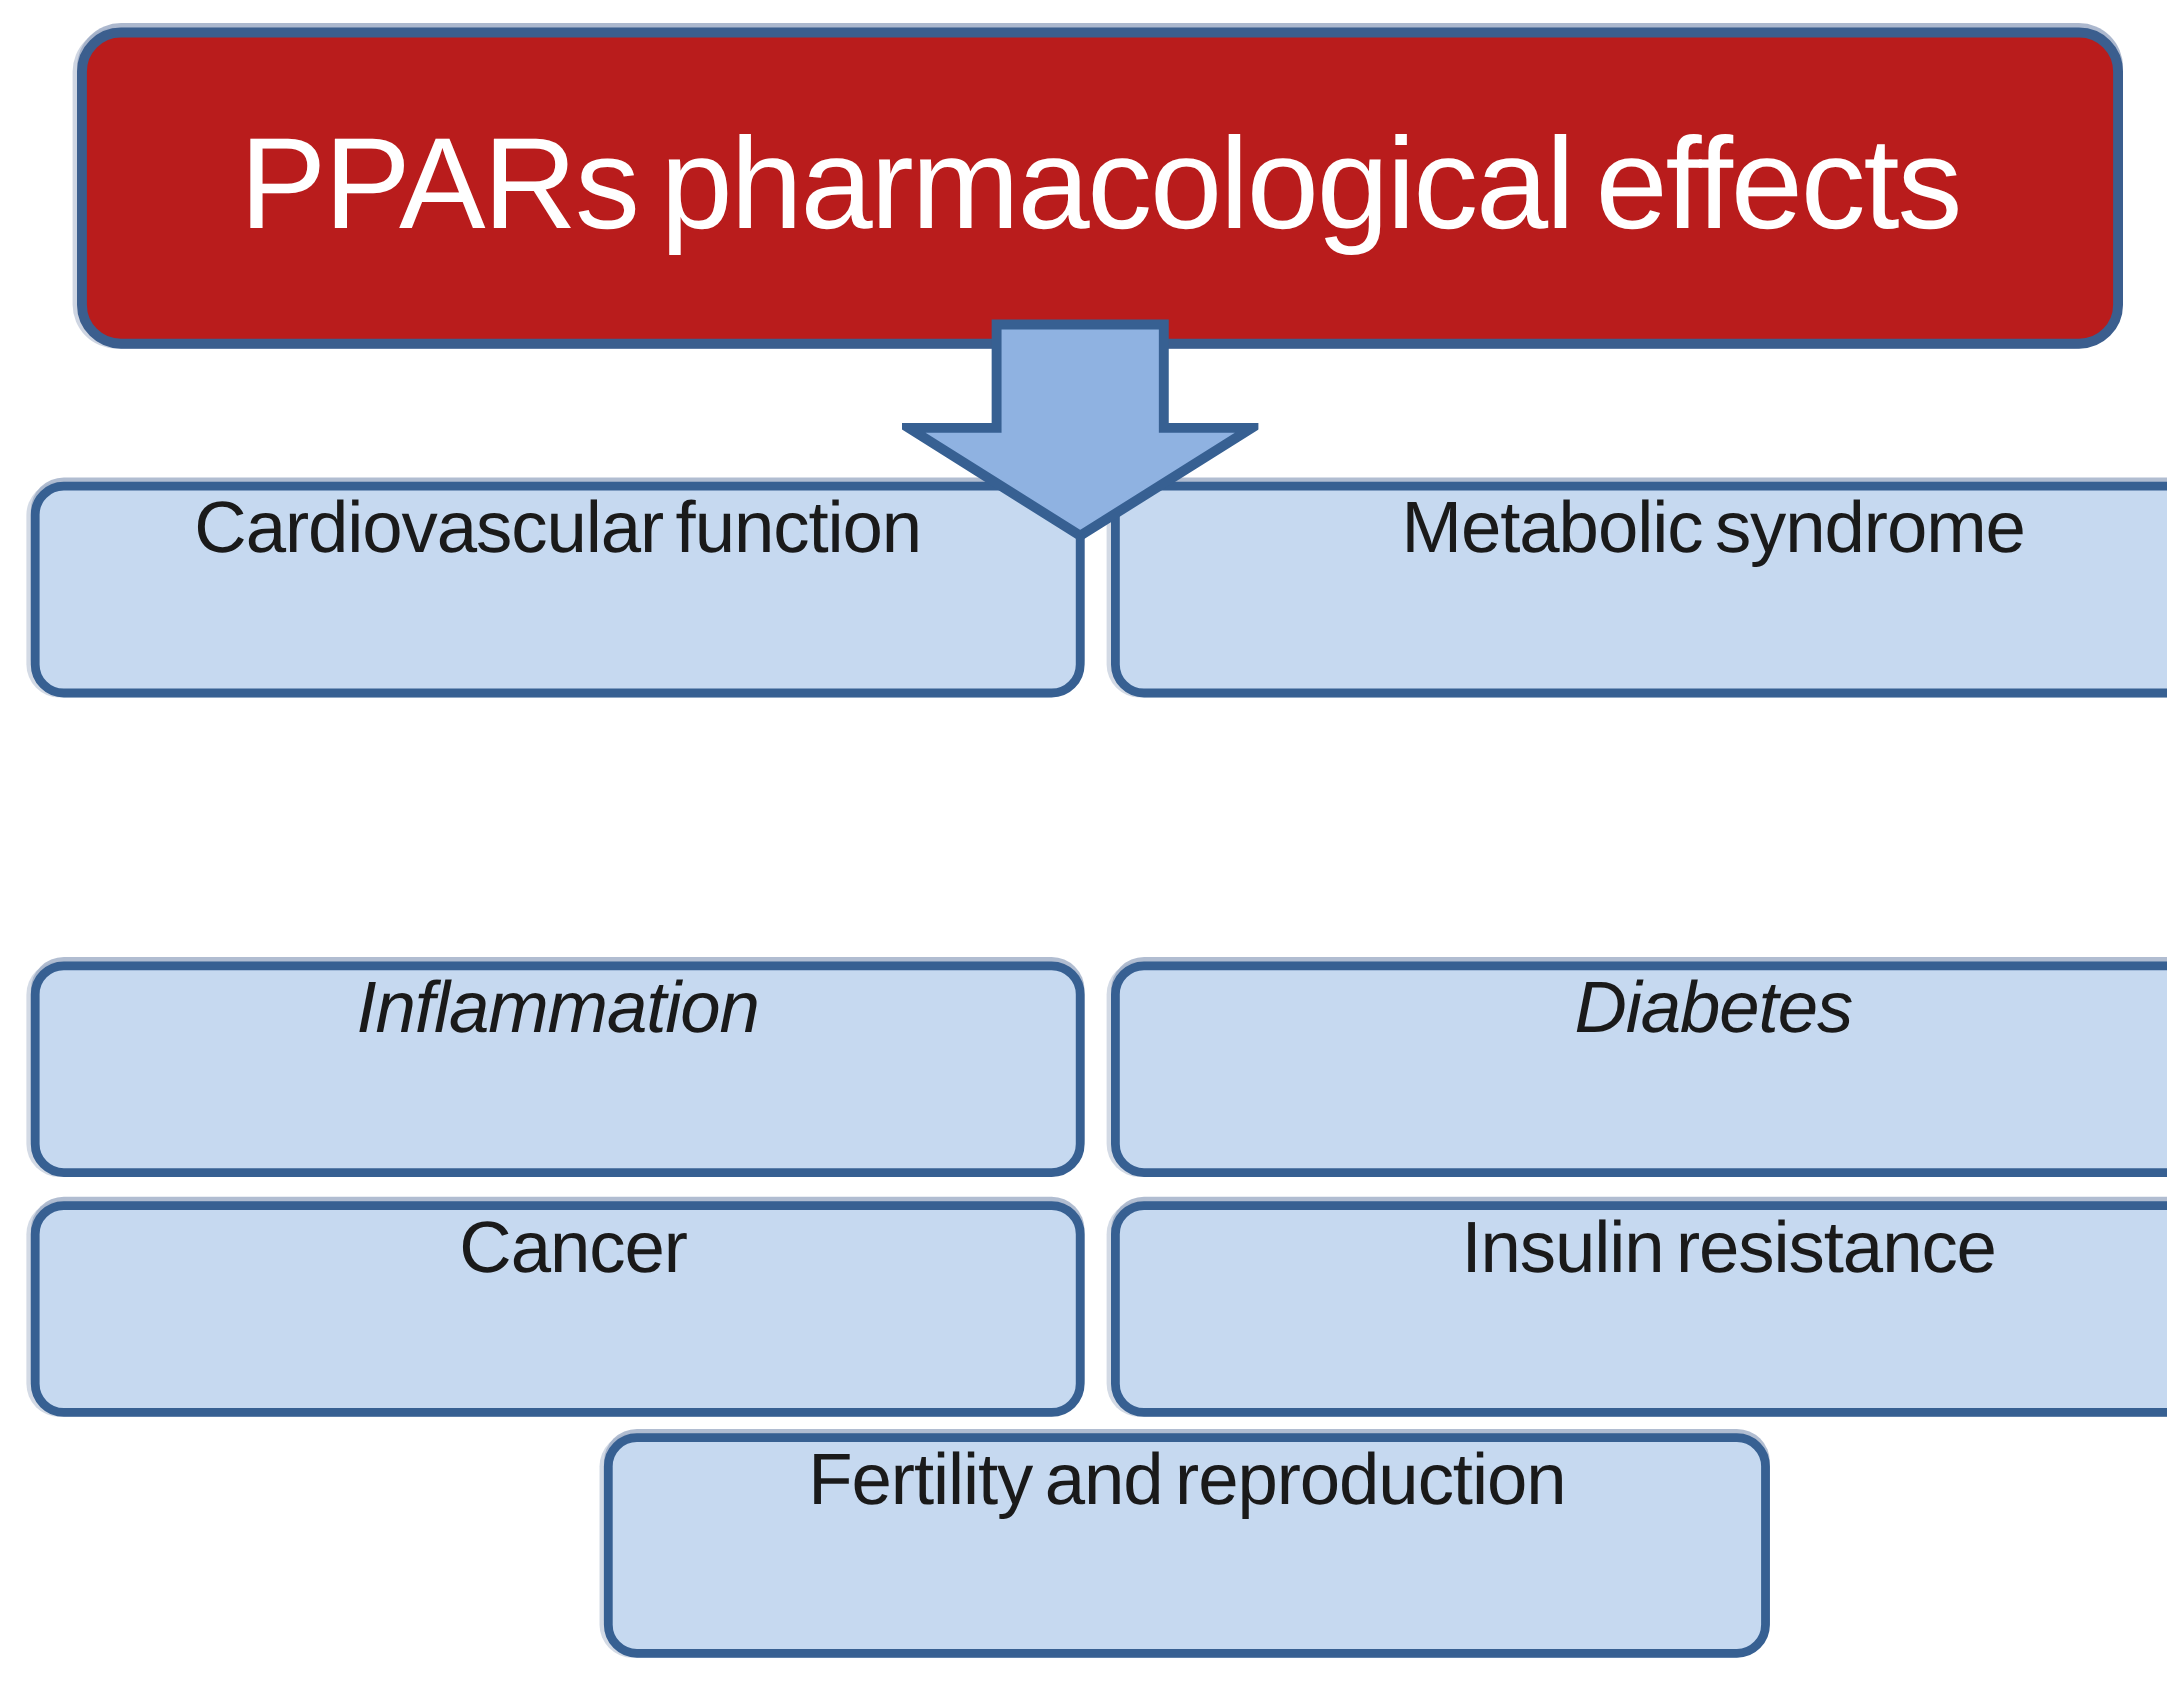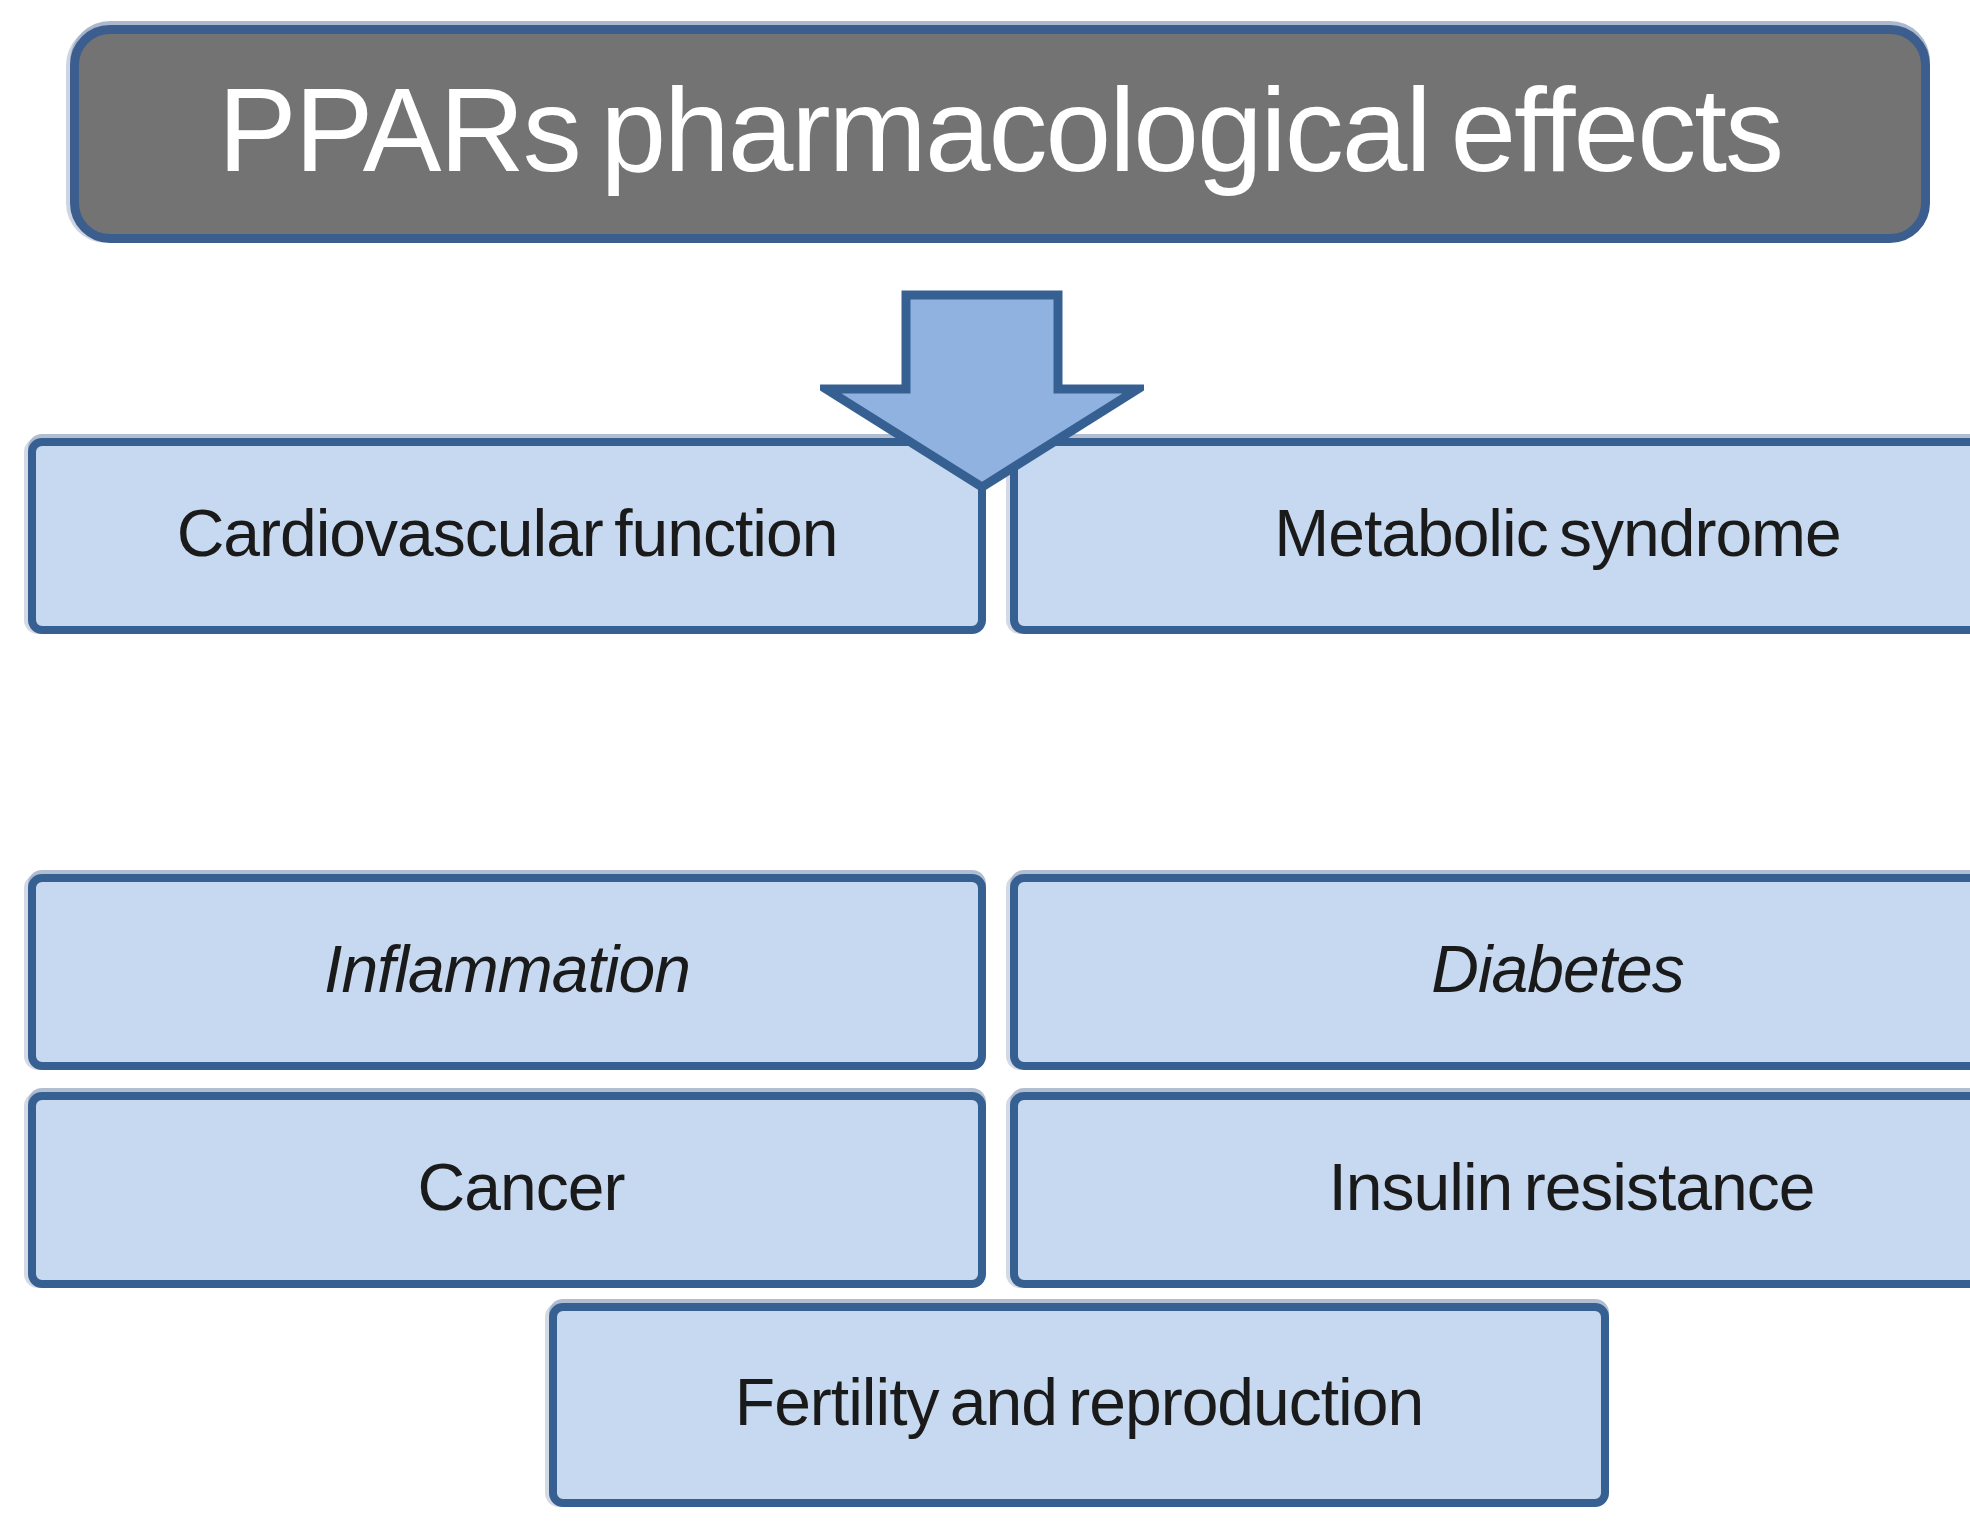--- a/index.html
+++ b/index.html
@@ -15,23 +15,23 @@
     overflow: hidden;
     font-family: "Liberation Sans", sans-serif;
   }
 
   
   .title-banner {
     position: absolute;
     left: 70px;
     top: 25px;
     width: 1860px;
-    height: 218px;
+    height: 292px;
     box-sizing: border-box;
-    background: #737373;
+    background: #b91c1c;
     border: 9px solid #3b5e8e;
     border-radius: 40px;
     box-shadow: 0 -4px 0 rgba(158, 172, 198, 0.85), -4px 0 0 rgba(158, 172, 198, 0.5);
     display: flex;
     align-items: center;
     justify-content: center;
     z-index: 1;
   }
   .title-banner .title-text {
     color: #ffffff;
@@ -52,24 +52,24 @@
     height: 202px;
     z-index: 3;
   }
 
   
   .effect-box {
     position: absolute;
     box-sizing: border-box;
     background: #c6d9f0;
     border: 8px solid #376092;
-    border-radius: 14px;
+    border-radius: 30px;
     box-shadow: 0 -4px 0 rgba(158, 172, 198, 0.8), -4px 0 0 rgba(158, 172, 198, 0.45);
     display: flex;
-    align-items: center;
+    align-items: flex-start;
     justify-content: center;
     z-index: 2;
   }
   .effect-box .effect-label {
     color: #1a1a1a;
     font-size: 66px;
     letter-spacing: -1px;
     white-space: nowrap;
     line-height: 1;
     padding-bottom: 6px;

